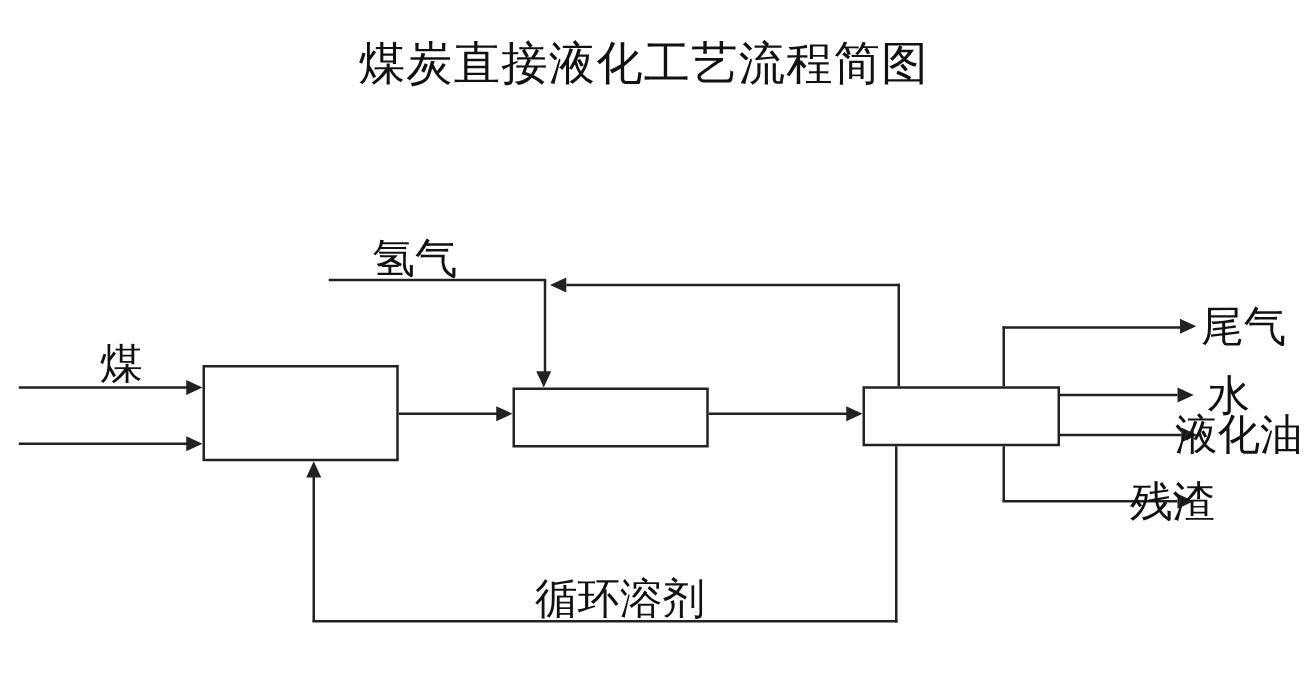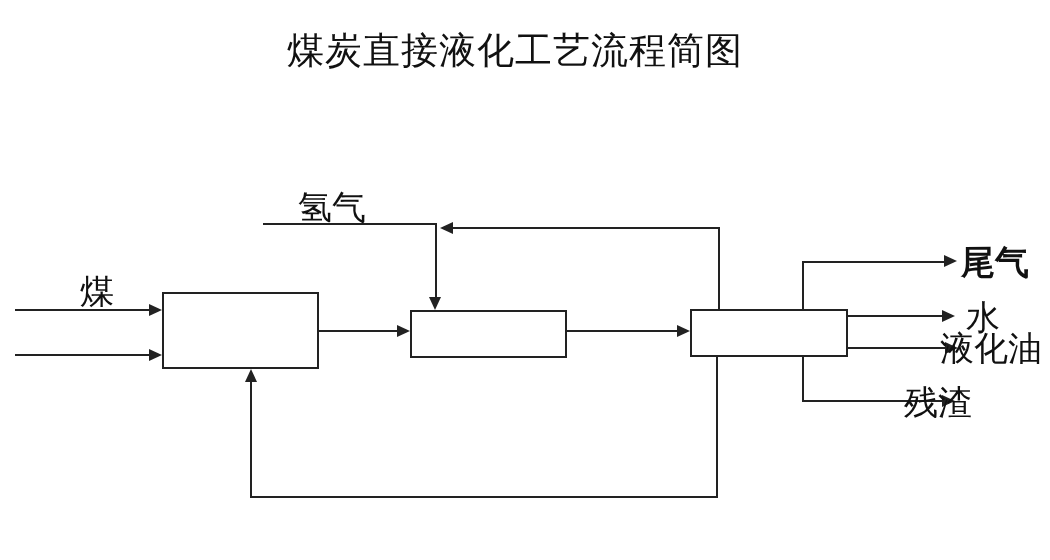--- a/index.html
+++ b/index.html
@@ -54,33 +54,34 @@
   <div class="vline" style="left:435px;top:224px;height:74px;"></div>
   <div class="arr d" style="left:429px;top:297px;"></div>
 
   <div class="arr l" style="left:440px;top:222px;"></div>
   <div class="hline" style="left:453px;top:227px;width:267px;"></div>
   <div class="vline" style="left:718px;top:227px;height:82px;"></div>
 
   <div class="vline" style="left:802px;top:261px;height:48px;"></div>
   <div class="hline" style="left:802px;top:261px;width:142px;"></div>
   <div class="arr r" style="left:944px;top:255px;"></div>
-  <div class="lbl" style="left:961px;top:247px;font-weight:bold;">尾气</div>
+  <div class="lbl" style="left:961px;top:247px;">尾气</div>
 
   <div class="hline" style="left:848px;top:315px;width:94px;"></div>
   <div class="arr r" style="left:942px;top:310px;"></div>
   <div class="lbl" style="left:966px;top:302px;">水</div>
 
   <div class="hline" style="left:848px;top:347px;width:97px;"></div>
   <div class="arr r" style="left:945px;top:342px;"></div>
   <div class="lbl" style="left:940px;top:333px;">液化油</div>
 
   <div class="vline" style="left:802px;top:357px;height:44px;"></div>
   <div class="hline" style="left:802px;top:400px;width:140px;"></div>
   <div class="arr r" style="left:942px;top:395px;"></div>
   <div class="lbl" style="left:904px;top:387px;">残渣</div>
 
   <div class="vline" style="left:716px;top:357px;height:141px;"></div>
   <div class="hline" style="left:250px;top:496px;width:468px;"></div>
   <div class="vline" style="left:250px;top:381px;height:116px;"></div>
   <div class="arr u" style="left:245px;top:369px;"></div>
+  <div class="lbl c" style="left:416px;top:464px;width:160px;">循环溶剂</div>
 
 </div>
 
 </body></html>

